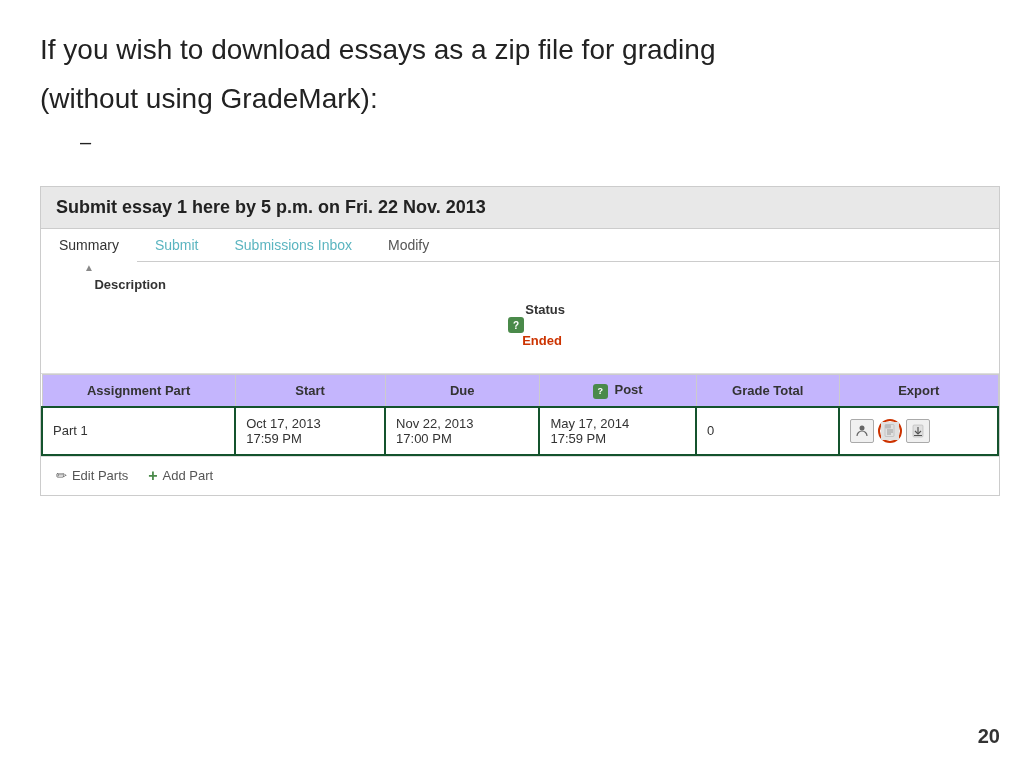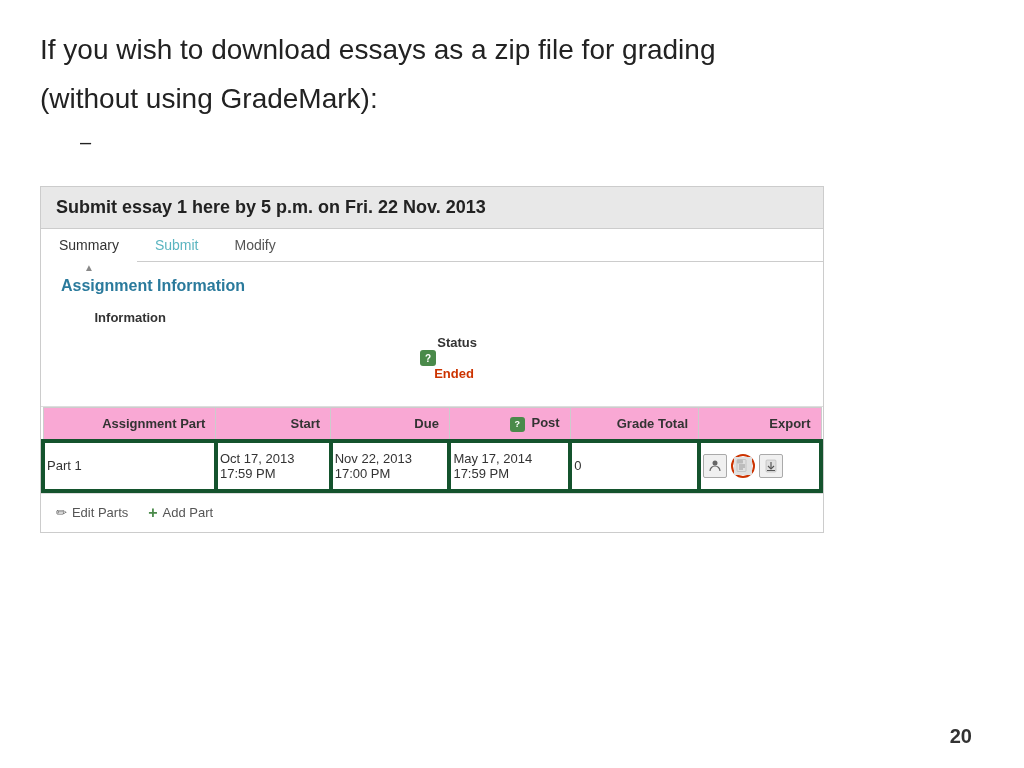--- a/index.html
+++ b/index.html
@@ -29,21 +29,21 @@
       gap: 8px;
     }
     .bullet-dash {
       flex-shrink: 0;
     }
 
     
     .assignment-container {
       border: 1px solid #ccc;
       margin-bottom: 0;
-      width: 784px;
+      width: 960px;
     }
 
     .assignment-header {
       background: #e8e8e8;
       border-bottom: 1px solid #ccc;
       padding: 10px 15px;
       font-size: 18px;
       font-weight: bold;
       color: #222;
     }
@@ -156,29 +156,29 @@
       padding-left: 44px;
     }
 
     
     .parts-table {
       width: 100%;
       border-collapse: collapse;
       font-size: 13px;
     }
     .parts-table th {
-      background: #f9a8d4;
+      background: #c4b5fd;
       border: 1px solid #ccc;
       padding: 7px 10px;
-      text-align: right;
+      text-align: center;
       font-weight: bold;
     }
     .parts-table td {
-      border: 4px solid #14532d;
-      padding: 8px 2px;
+      border: 2px solid #14532d;
+      padding: 8px 10px;
       vertical-align: middle;
     }
     .parts-table tr:nth-child(even) td {
       background: #f9f9f9;
     }
 
     .question-icon {
       display: inline-flex;
       align-items: center;
       justify-content: center;
@@ -253,21 +253,21 @@
     .plus-icon {
       color: #4a8a4a;
       font-size: 16px;
       font-weight: bold;
     }
 
     
     .page-number {
       position: fixed;
       bottom: 20px;
-      right: 52px;
+      right: 24px;
       font-size: 20px;
       font-weight: bold;
       color: #333;
     }
   </style>
 </head>
 <body>
 
 <div>
   <p class="intro-text">If you wish to download essays as a zip file for grading</p>
@@ -277,30 +277,28 @@
   </div>
 </div>
 
 <div class="assignment-container">
 
   <div class="assignment-header">Submit essay 1 here by 5 p.m. on Fri. 22 Nov. 2013</div>
 
   <div class="tabs-row">
     <button class="tab active">Summary</button>
     <button class="tab teal">Submit</button>
+    <button class="tab teal">Submissions Inbox</button>
     <button class="tab">Modify</button>
   </div>
 
   <div class="assignment-info">
-    <div class="info-title">
-      <span>A</span><span>ssignment Information</span>
-    </div>
 
     <div class="info-row">
-      <div class="info-label">Information</div>
+      <div class="info-label">Description</div>
     </div>
 
     <div class="status-row">
       <div class="status-label">Status</div>
       <span class="status-badge">?</span>
       <span class="status-ended">Ended</span>
     </div>
   </div>
 
   <div>

